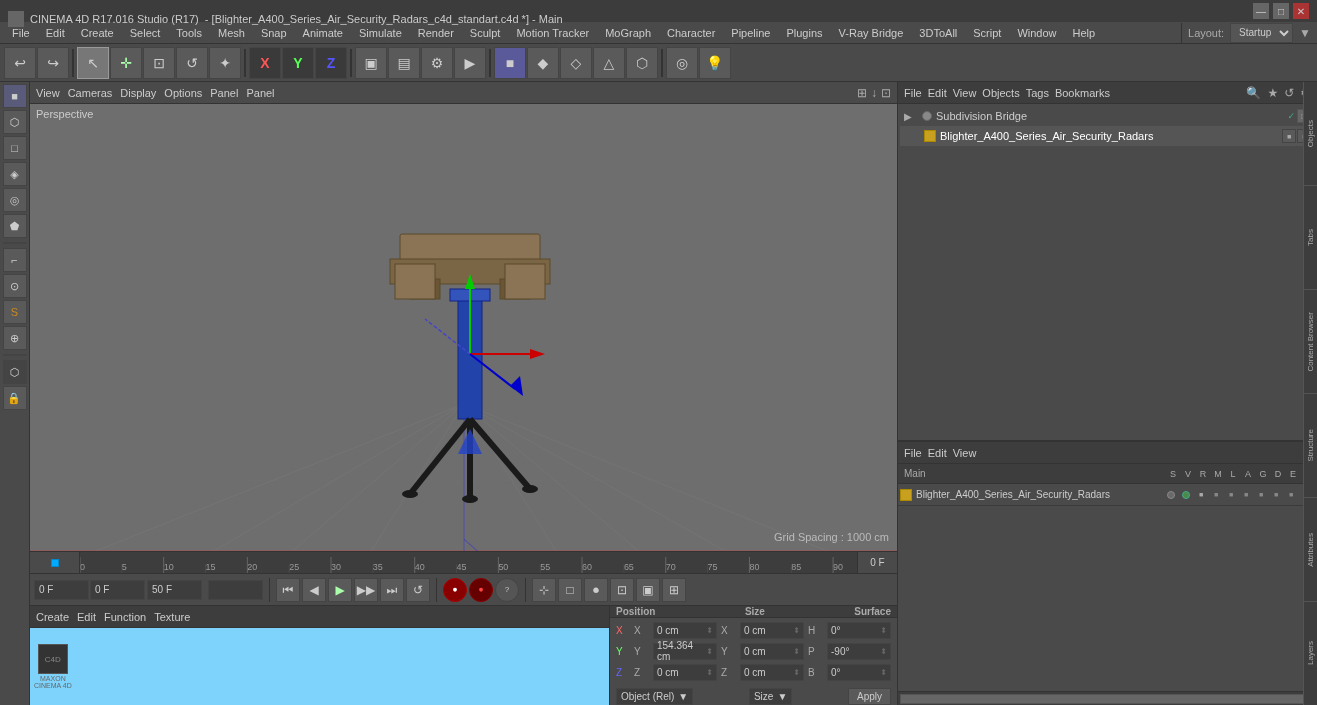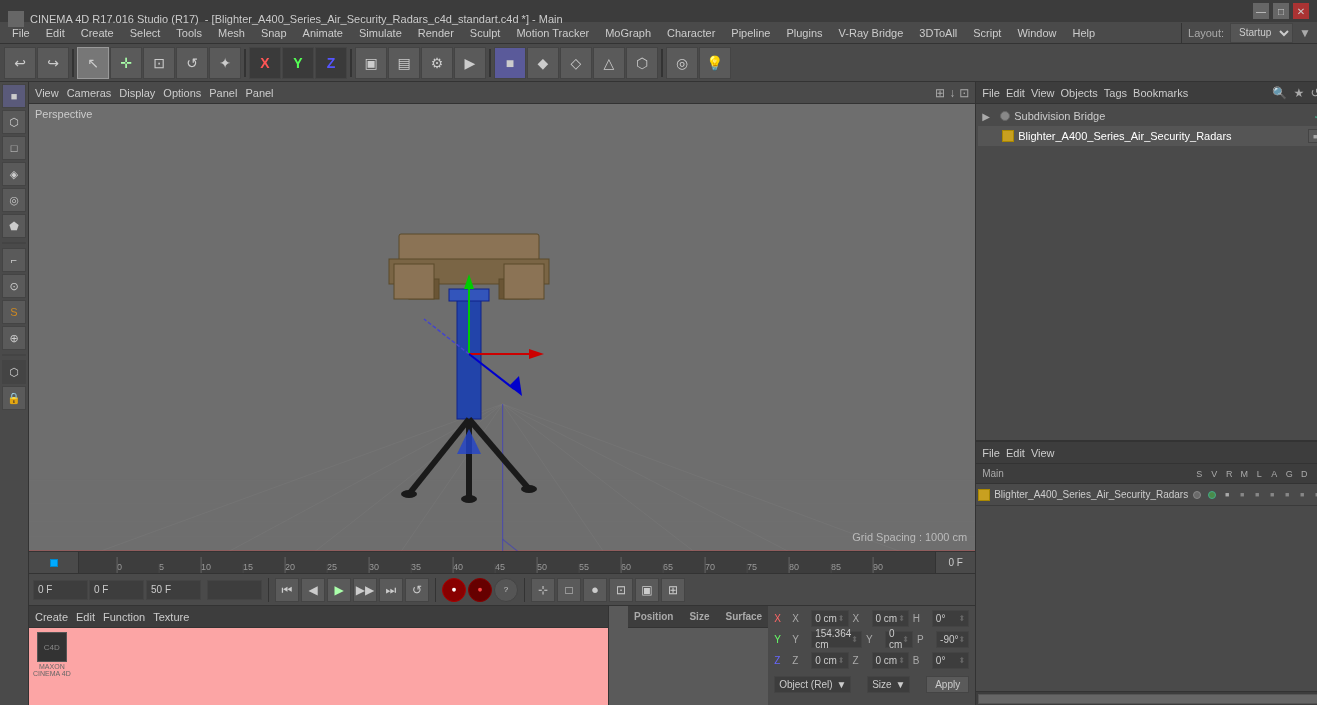--- a/index.html
+++ b/index.html
@@ -347,32 +347,32 @@
 
     <div style="display:flex; height:100px; border-top:1px solid #333;">
 
       <div class="bottom-left">
         <div style="background:#3d3d3d; height:22px; display:flex; align-items:center; padding:0 6px; gap:8px; border-bottom:1px solid #333;">
           <span style="font-size:11px; color:#ccc; cursor:pointer;">Create</span>
           <span style="font-size:11px; color:#ccc; cursor:pointer;">Edit</span>
           <span style="font-size:11px; color:#ccc; cursor:pointer;">Function</span>
           <span style="font-size:11px; color:#ccc; cursor:pointer;">Texture</span>
         </div>
-        <div style="flex:1; display:flex; align-items:flex-start; padding:4px; gap:4px; overflow-x:auto; background:#fca5a5;">
+        <div style="flex:1; display:flex; align-items:center; padding:4px; gap:4px; overflow-x:auto; background:#7dd3fc;">
 
           <div style="display:flex; flex-direction:column; align-items:center; margin-right:8px;">
             <div style="width:30px; height:30px; background:#333; border:1px solid #555; display:flex; align-items:center; justify-content:center; font-size:8px; color:#888;">C4D</div>
             <span style="font-size:7px; color:#666; margin-top:1px;">MAXON</span>
             <span style="font-size:7px; color:#666;">CINEMA 4D</span>
           </div>
 
         </div>
       </div>
 
-      <div style="flex:1; display:flex; flex-direction:row;margin-left:19px;">
+      <div style="flex:1; display:flex; flex-direction:column;">
         <div style="background:#3d3d3d; height:22px; display:flex; align-items:center; padding:0 6px; gap:8px; border-bottom:1px solid #333;">
           <span style="font-size:10px; color:#aaa; font-weight:bold;">Position</span>
           <span style="flex:1;"></span>
           <span style="font-size:10px; color:#aaa; font-weight:bold;">Size</span>
           <span style="flex:1;"></span>
           <span style="font-size:10px; color:#aaa; font-weight:bold;">Surface</span>
         </div>
         <div style="flex:1; padding:2px 6px; display:flex; flex-direction:column; gap:1px; background:#4a4a4a;">
 
           <div style="display:flex; align-items:center; gap:4px; height:20px;">

